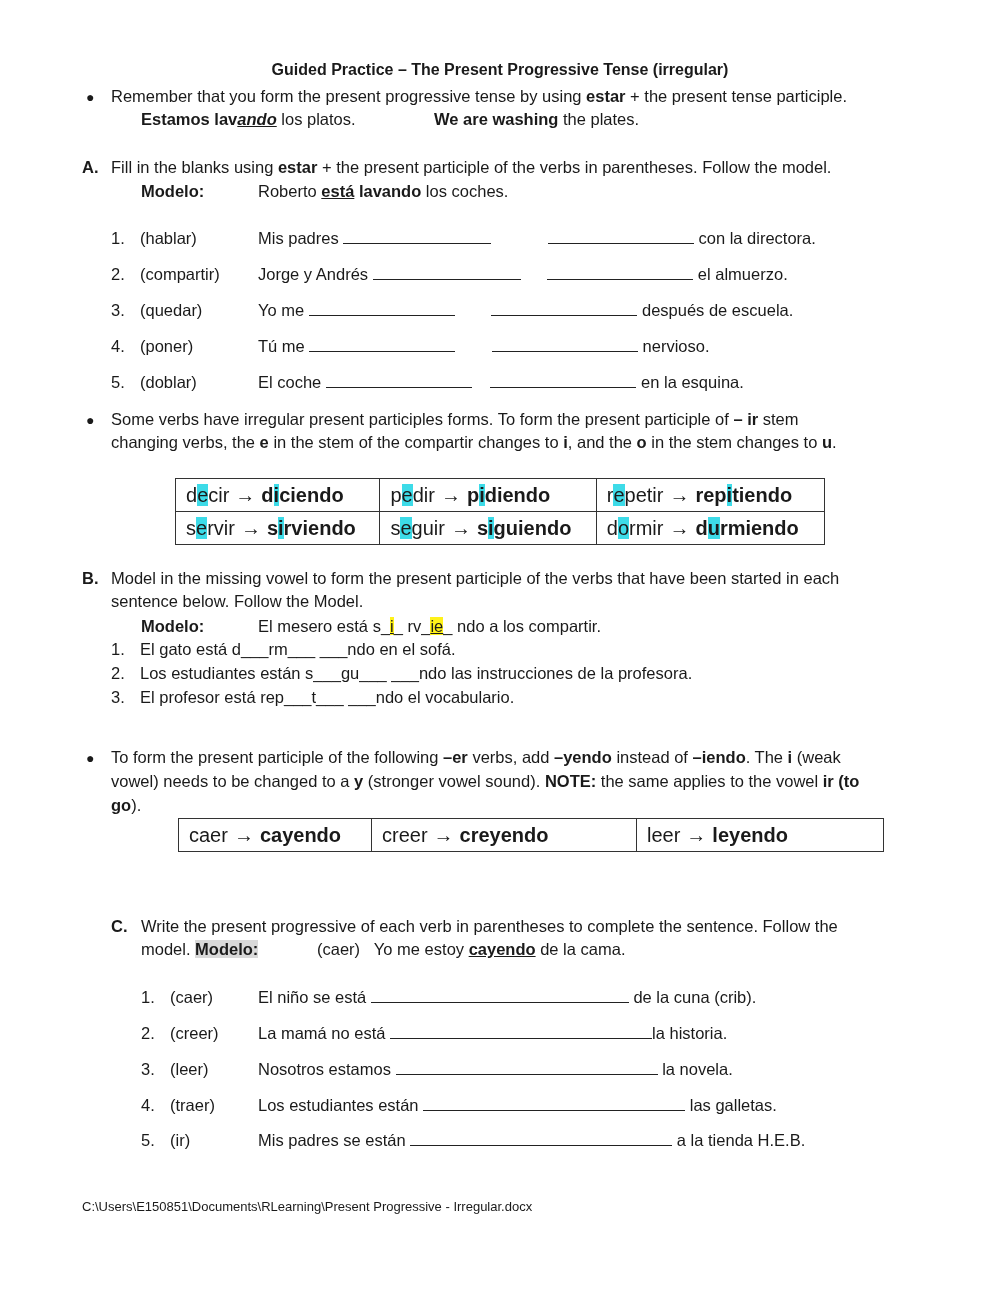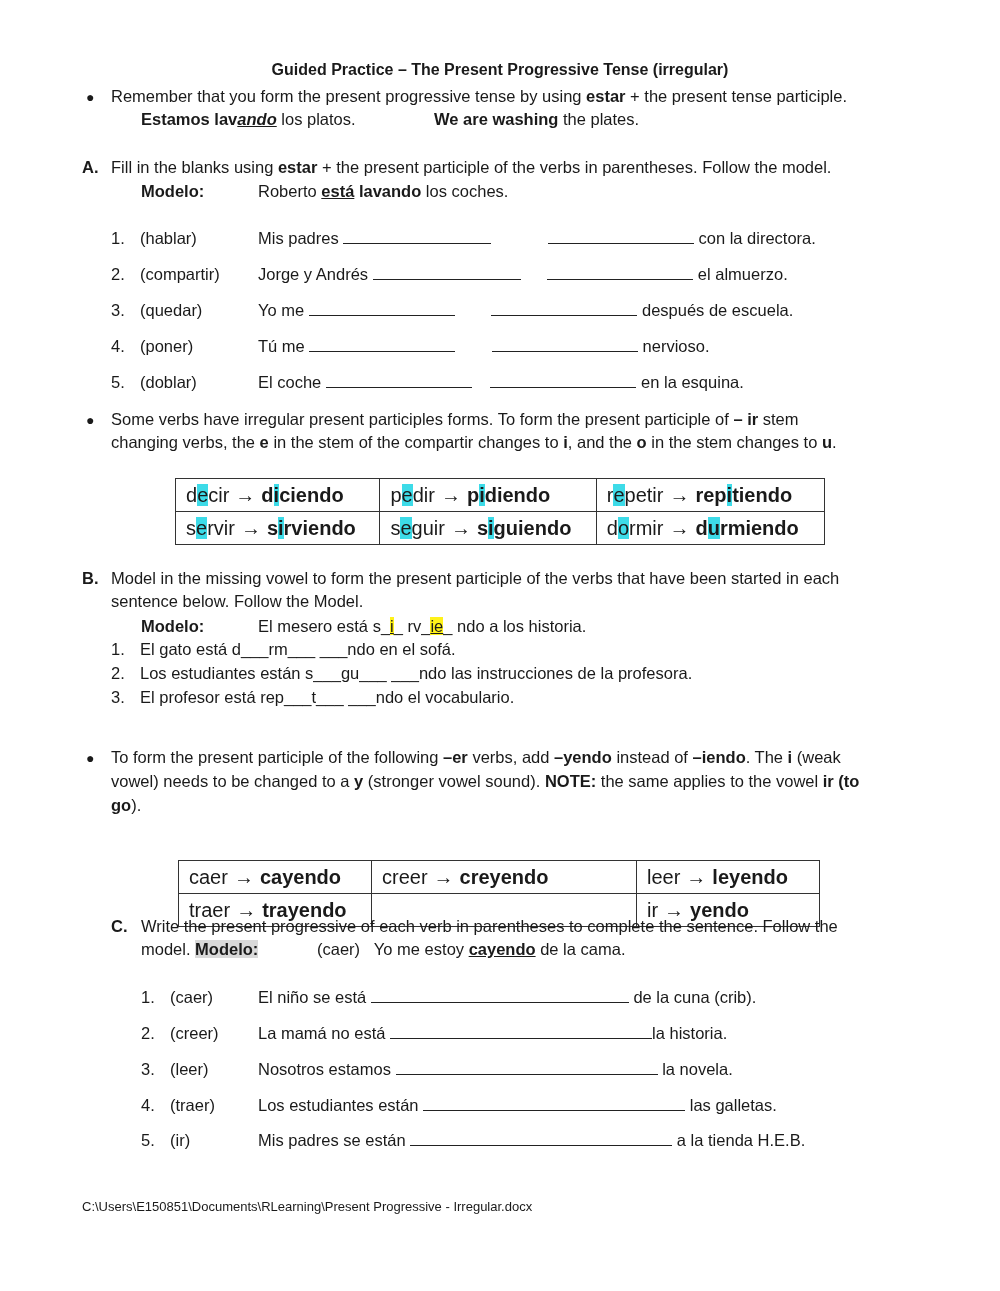--- a/index.html
+++ b/index.html
@@ -120,48 +120,43 @@
         <td><span>d</span><span class="hl-cyan">o</span><span>rmir</span><span class="arrow">→</span><b><span>d</span><span class="hl-cyan">u</span><span>rmiendo</span></b></td>
       </tr>
     </tbody>
 </table>
 
 <b class="abs" style="left:82px;top:569px">B.</b>
 <div class="line" style="top:569px">Model in the missing vowel to form the present participle of the verbs that have been started in each</div>
 <div class="line" style="top:592px">sentence below. Follow the Model.</div>
 <b class="abs" style="left:141px;top:617px">Modelo:</b>
 <div class="abs" style="left:258px;top:617px">
-  <span>El mesero está s_</span><span class="hl-yellow u">i</span><span>_ rv_</span><span class="hl-yellow u">ie</span><span>_ ndo a los historia.</span>
+  <span>El mesero está s_</span><span class="hl-yellow u">i</span><span>_ rv_</span><span class="hl-yellow u">ie</span><span>_ ndo a los compartir.</span>
 </div>
 <div class="line" style="top:640px"><span class="num">1.</span><span>El gato está d___rm___ ___ndo en el sofá.</span></div>
 <div class="line" style="top:664px"><span class="num">2.</span><span>Los estudiantes están s___gu___ ___ndo las instrucciones de la profesora.</span></div>
 <div class="line" style="top:688px"><span class="num">3.</span><span>El profesor está rep___t___ ___ndo el vocabulario.</span></div>
 
 <span class="bullet" style="top:750px">●</span>
 <div class="line" style="top:748px">
   <span>To form the present participle of the following </span><b>–er</b><span> verbs, add </span><b>–yendo</b><span> instead of </span><b>–iendo</b><span>. The </span><b>i</b><span> (weak</span>
 </div>
 <div class="line" style="top:772px">
   <span>vowel) needs to be changed to a </span><b>y</b><span> (stronger vowel sound). </span><b>NOTE:</b><span> the same applies to the vowel </span><b>ir (to</b>
 </div>
 <div class="line" style="top:796px">
   <b>go</b><span>).</span>
 </div>
 
-<table class="tbl" style="left:178px;top:860px;width:642px">
+<table class="tbl" style="left:178px;top:818px;width:706px">
   <tbody id="yendo-tbody">
       <tr>
         <td style="width: 172px;"><span>caer</span><span class="arrow">→</span><b>cayendo</b></td>
         <td style="width: 244px;"><span>creer</span><span class="arrow">→</span><b>creyendo</b></td>
         <td><span>leer</span><span class="arrow">→</span><b>leyendo</b></td>
-      </tr>
-      <tr>
-        <td style="width: 172px;"><span>traer</span><span class="arrow">→</span><b>trayendo</b></td>
-        <td style="width: 244px;"></td>
-        <td><span>ir</span><span class="arrow">→</span><b>yendo</b></td>
       </tr>
     </tbody>
 </table>
 
 <b class="abs" style="left:111px;top:917px">C.</b>
 <div class="abs" style="left:141px;top:917px">Write the present progressive of each verb in parentheses to complete the sentence. Follow the</div>
 <div class="abs" style="left:141px;top:940px">
   <span>model. </span><b class="hl-gray">Modelo:</b>
 </div>
 <div class="abs" style="left:317px;top:940px">

